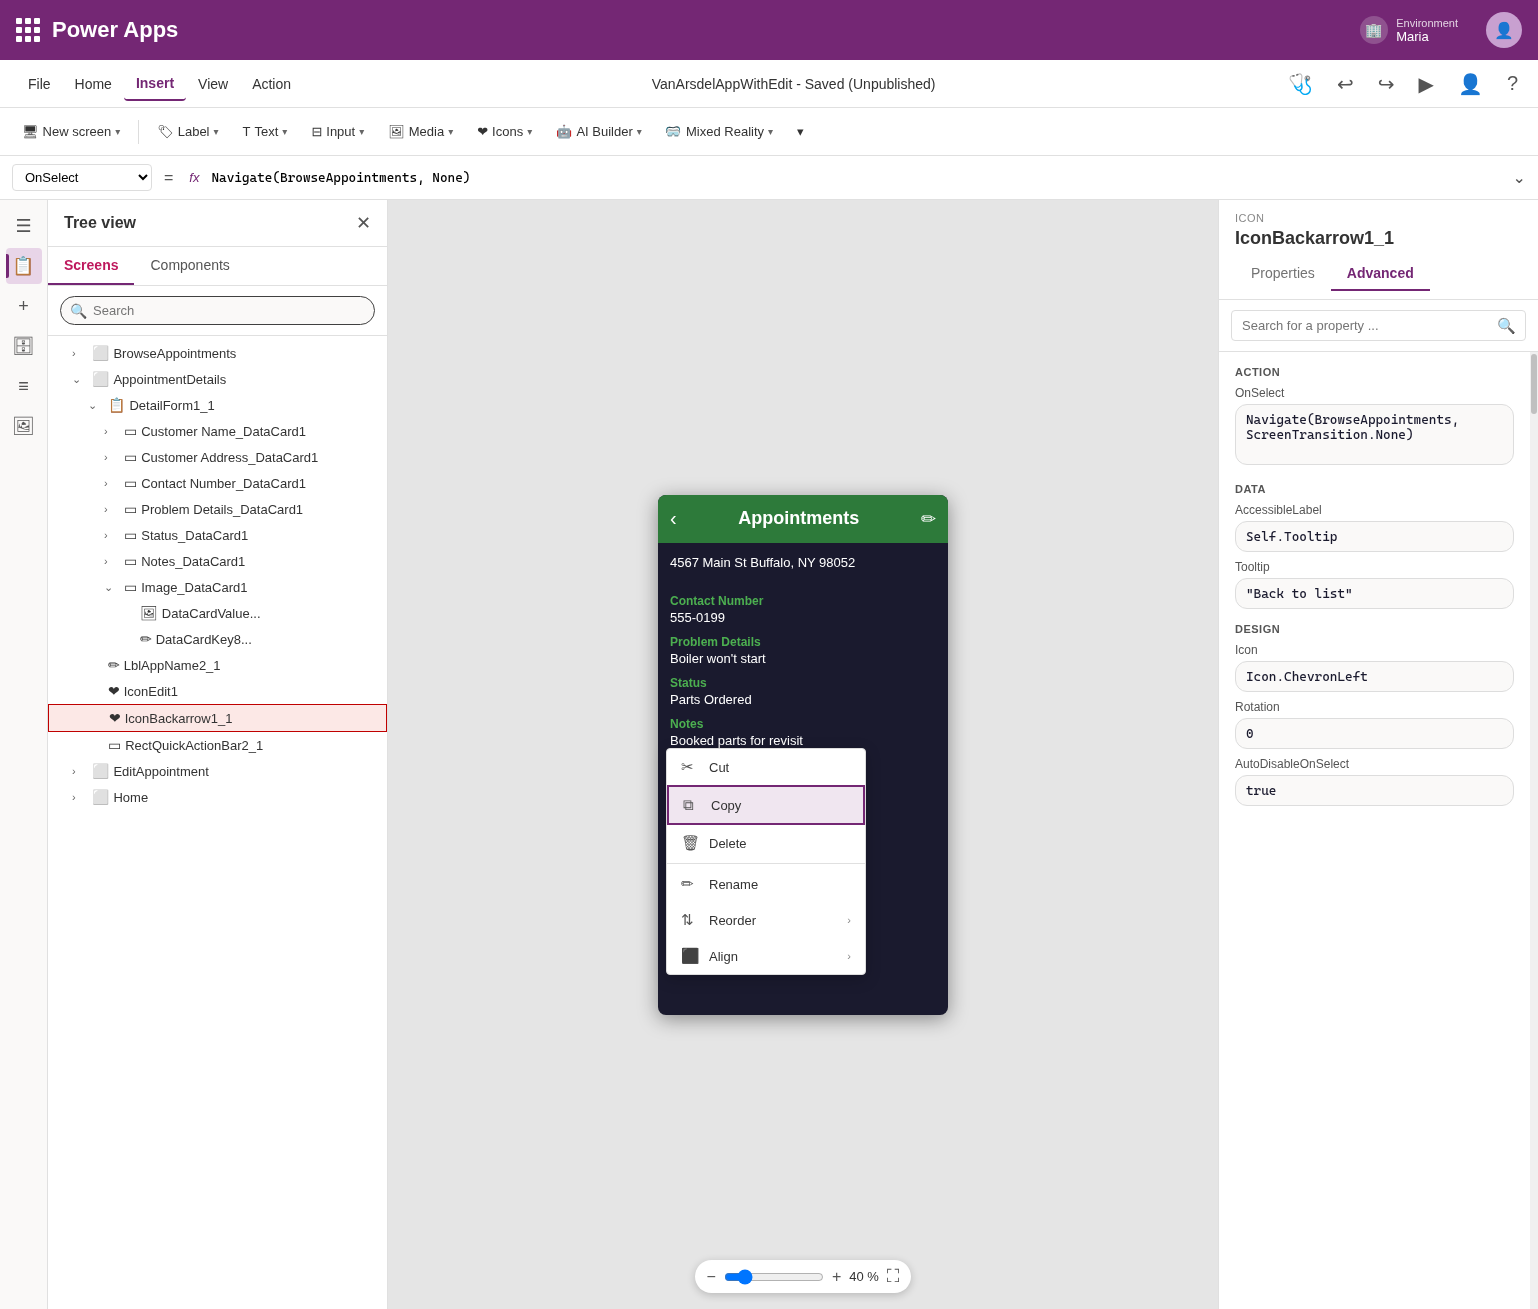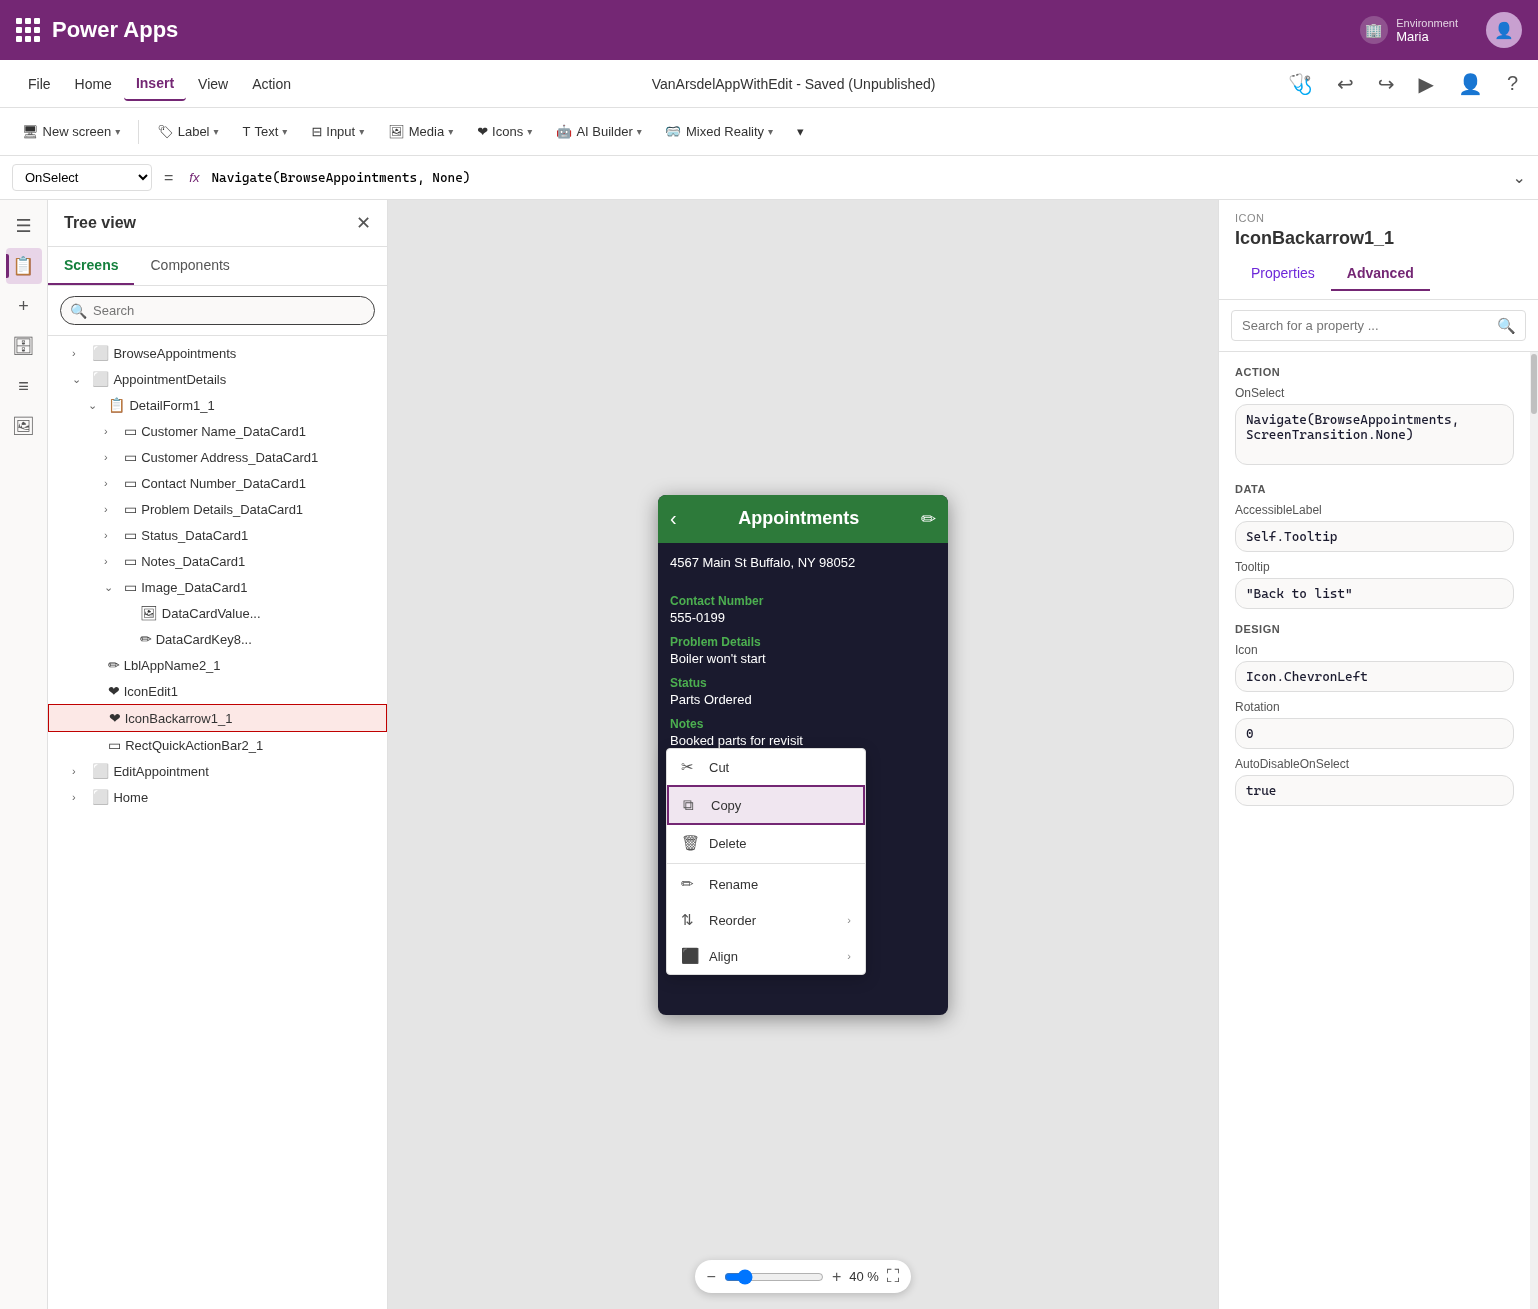--- a/index.html
+++ b/index.html
@@ -142,21 +142,21 @@
       display: flex;
       align-items: center;
       justify-content: space-between;
       padding: 12px 16px;
       border-bottom: 1px solid #e0e0e0;
     }
     .tree-title { font-size: 16px; font-weight: 600; color: #333; }
     .tree-close { background: none; border: none; cursor: pointer; font-size: 18px; color: #555; }
     .tree-tabs { display: flex; border-bottom: 1px solid #e0e0e0; }
     .tree-tab { padding: 10px 16px; font-size: 14px; cursor: pointer; color: #555; }
-    .tree-tab.active { color: #15803d; border-bottom: 2px solid #742774; font-weight: 600; }
+    .tree-tab.active { color: #be185d; border-bottom: 2px solid #742774; font-weight: 600; }
     .tree-search {
       padding: 10px 12px;
       border-bottom: 1px solid #e0e0e0;
     }
     .tree-search-input {
       width: 100%;
       border: 1px solid #404040;
       border-radius: 20px;
       padding: 6px 12px 6px 32px;
       font-size: 13px;
@@ -270,21 +270,21 @@
       display: flex;
       flex-direction: column;
     }
     .right-panel-header {
       padding: 12px 16px 8px;
       border-bottom: 1px solid #e0e0e0;
     }
     .right-panel-subtitle { font-size: 11px; color: #888; text-transform: uppercase; letter-spacing: 0.5px; margin-bottom: 4px; }
     .right-panel-title { font-size: 18px; font-weight: 600; color: #333; margin-bottom: 8px; }
     .right-panel-tabs { display: flex; gap: 0; }
-    .right-tab { padding: 8px 16px; font-size: 14px; cursor: pointer; color: #6d28d9; border-bottom: 2px solid transparent; }
+    .right-tab { padding: 8px 16px; font-size: 14px; cursor: pointer; color: #737373; border-bottom: 2px solid transparent; }
     .right-tab.active { color: #742774; border-bottom: 2px solid #742774; font-weight: 600; }
     .right-panel-search { padding: 10px 12px; border-bottom: 1px solid #e0e0e0; position: relative; }
     .right-panel-search input {
       width: 100%;
       border: 1px solid #ddd;
       border-radius: 4px;
       padding: 7px 32px 7px 10px;
       font-size: 13px;
       outline: none;
       color: #888;

